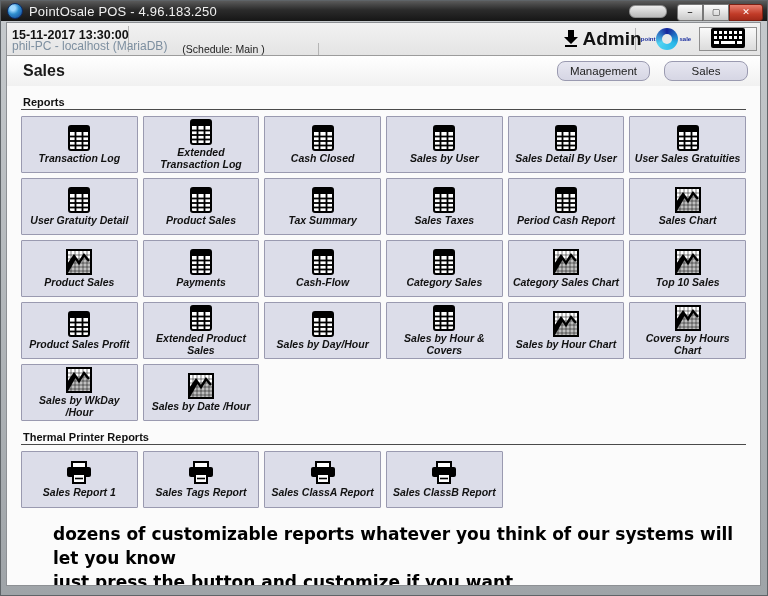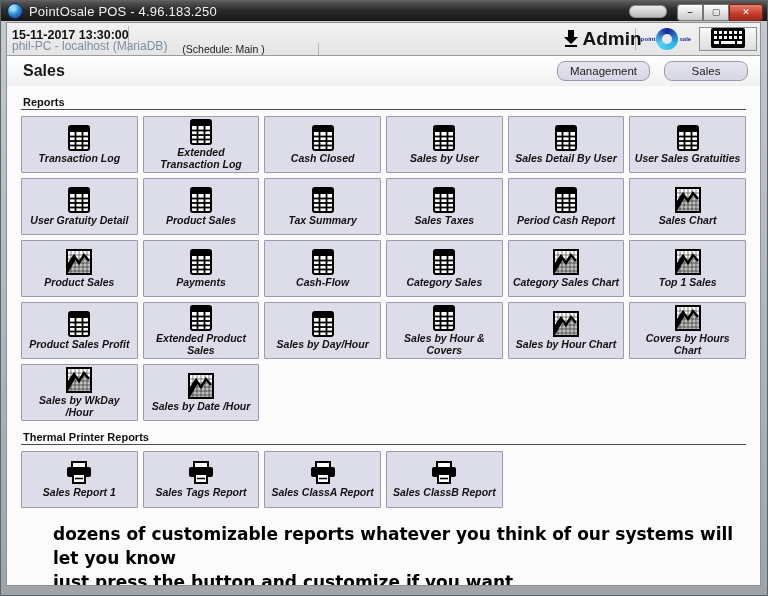--- a/index.html
+++ b/index.html
@@ -418,21 +418,21 @@
                     <line x1="2" y1="6" x2="24" y2="6"></line>
                     <line x1="2" y1="10" x2="24" y2="10"></line>
                     <line x1="2" y1="14" x2="24" y2="14"></line>
                     <line x1="2" y1="18" x2="24" y2="18"></line>
                     <line x1="2" y1="22" x2="24" y2="22"></line>
                   </g>
                   <polygon points="2,24 2,16 8,7 13,14 18,6 23,12 24,10 24,24" fill="#000" opacity="0.25"></polygon>
                   <polyline points="2,16 8,7 13,14 18,6 23,12" fill="none" stroke="#000" stroke-width="2.4"></polyline>
                   <polygon points="2,24 2,16 8,7 10,10 2,24" fill="#000"></polygon>
                 </svg></span>
-    <span class="btn-label">Top 1 Sales</span>
+    <span class="btn-label">Top 10 Sales</span>
   </div>
             <div class="grid-btn">
     <span class="btn-icon"><svg width="22" height="26" viewBox="0 0 22 26">
                   <rect x="1" y="1" width="20" height="24" rx="2" fill="#fff" stroke="#000" stroke-width="2"></rect>
                   <path d="M1 3 a2 2 0 0 1 2-2 h16 a2 2 0 0 1 2 2 v4 h-20 z" fill="#000"></path>
                   <g stroke="#000" stroke-width="1.8">
                     <line x1="2" y1="11.5" x2="20" y2="11.5"></line>
                     <line x1="2" y1="16" x2="20" y2="16"></line>
                     <line x1="2" y1="20.5" x2="20" y2="20.5"></line>
                     <line x1="7.5" y1="7" x2="7.5" y2="25"></line>

